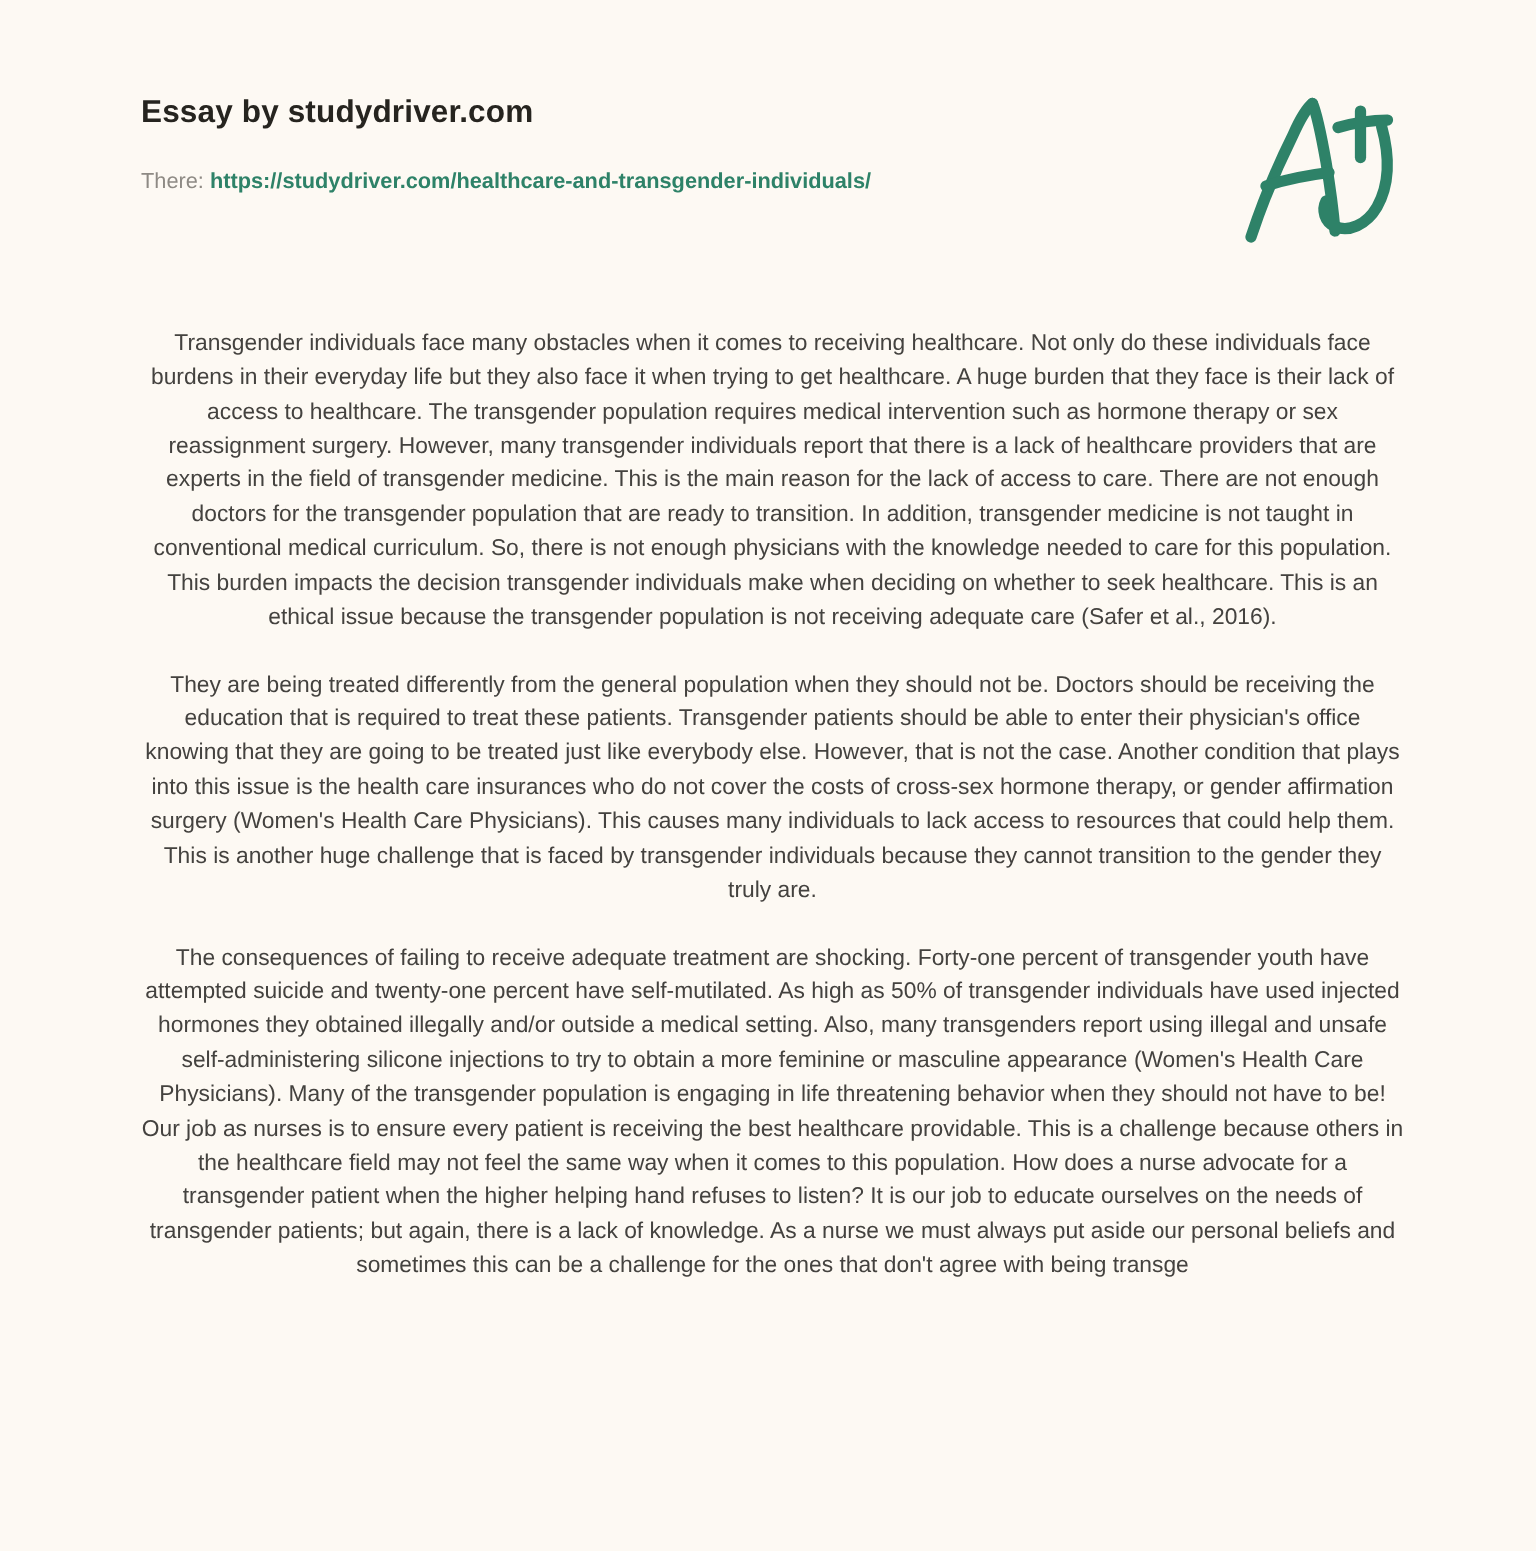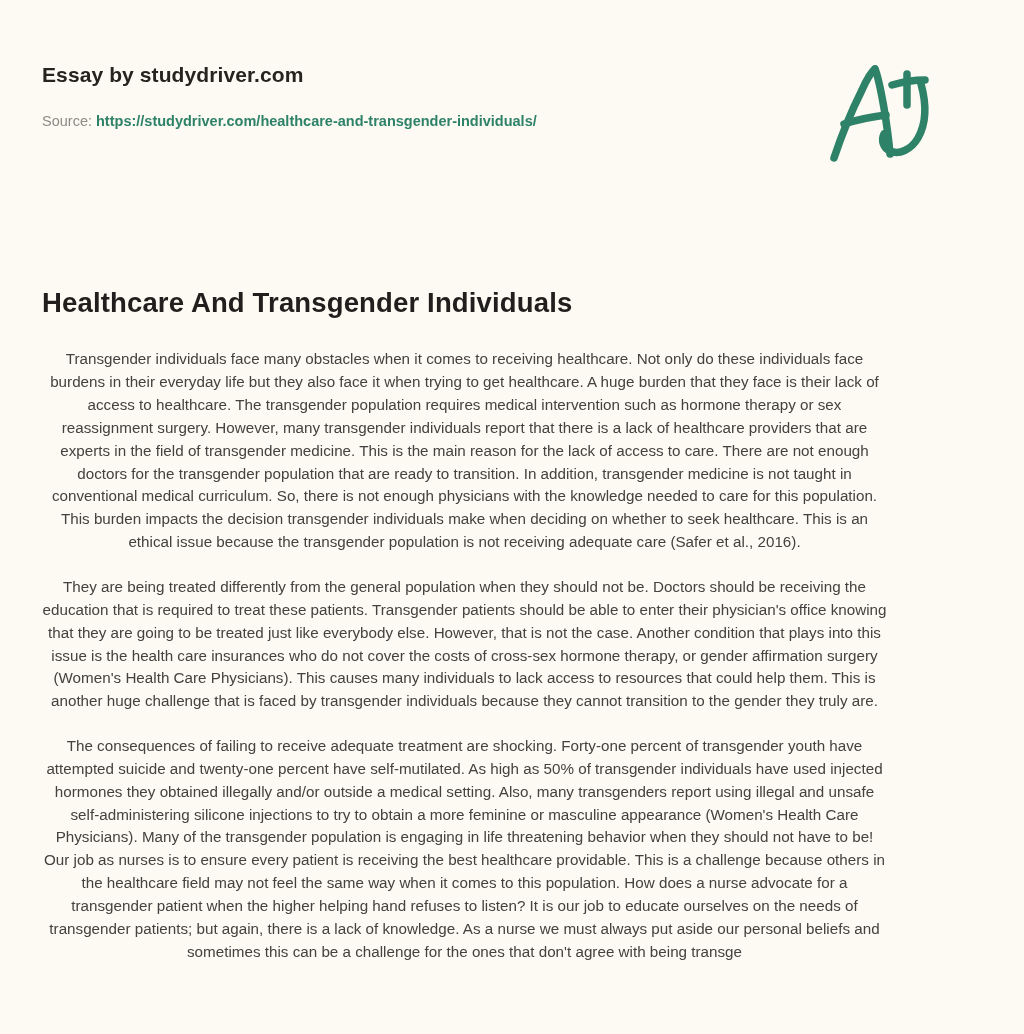--- a/index.html
+++ b/index.html
@@ -15,21 +15,21 @@
     overflow: hidden;
     position: relative;
     color: #3b3a38;
   }
 
   .page {
     position: relative;
     width: 1024px;
     height: 1034px;
     box-sizing: border-box;
-    padding: 0 88px 0 42px;
+    padding: 0 88px 0 94px;
     overflow: hidden;
   }
 
   
   .header {
     position: relative;
     padding-top: 62px;
     min-height: 128px;
   }
 
@@ -103,21 +103,21 @@
 </head>
 <body>
 
 <div class="page">
 
   <div class="header">
 
     <div class="byline">Essay by studydriver.com</div>
 
     <div class="source-row">
-      <span class="source-label">Source:</span>
+      <span class="source-label">There:</span>
       <span class="source-url">https://studydriver.com/healthcare-and-transgender-individuals/</span>
     </div>
 
     <div class="logo">
       <svg viewBox="0 0 120 108" xmlns="http://www.w3.org/2000/svg" fill="none" stroke="#2e8268" stroke-width="7.5" stroke-linecap="round" stroke-linejoin="round">
 
         <path d="M14 100 C 21 79, 31 54, 42 32 C 46 23, 50 15, 55 11"></path>
 
         <path d="M55 11 C 58 18, 61 33, 64 50 C 67 68, 69 84, 70 96"></path>
 
@@ -126,21 +126,20 @@
         <path d="M87 16 C 87 27, 87 38, 87 47"></path>
 
         <path d="M72 27 C 82 24, 94 22, 105 22"></path>
 
         <path d="M101 26 C 106 44, 107 64, 98 80 C 91 92, 79 97, 70 93 C 63 90, 61 82, 64 76"></path>
       </svg>
     </div>
 
   </div>
 
-  <h1 class="doc-title">Healthcare And Transgender Individuals</h1>
 
   <div class="doc-body">
     <p>Transgender individuals face many obstacles when it comes to receiving healthcare. Not only do these individuals face burdens in their everyday life but they also face it when trying to get healthcare. A huge burden that they face is their lack of access to healthcare. The transgender population requires medical intervention such as hormone therapy or sex reassignment surgery. However, many transgender individuals report that there is a lack of healthcare providers that are experts in the field of transgender medicine. This is the main reason for the lack of access to care. There are not enough doctors for the transgender population that are ready to transition. In addition, transgender medicine is not taught in conventional medical curriculum. So, there is not enough physicians with the knowledge needed to care for this population. This burden impacts the decision transgender individuals make when deciding on whether to seek healthcare. This is an ethical issue because the transgender population is not receiving adequate care (Safer et al., 2016).</p>
     <p>They are being treated differently from the general population when they should not be. Doctors should be receiving the education that is required to treat these patients. Transgender patients should be able to enter their physician's office knowing that they are going to be treated just like everybody else. However, that is not the case. Another condition that plays into this issue is the health care insurances who do not cover the costs of cross-sex hormone therapy, or gender affirmation surgery (Women's Health Care Physicians). This causes many individuals to lack access to resources that could help them. This is another huge challenge that is faced by transgender individuals because they cannot transition to the gender they truly are.</p>
     <p>The consequences of failing to receive adequate treatment are shocking. Forty-one percent of transgender youth have attempted suicide and twenty-one percent have self-mutilated. As high as 50% of transgender individuals have used injected hormones they obtained illegally and/or outside a medical setting. Also, many transgenders report using illegal and unsafe self-administering silicone injections to try to obtain a more feminine or masculine appearance (Women's Health Care Physicians). Many of the transgender population is engaging in life threatening behavior when they should not have to be! Our job as nurses is to ensure every patient is receiving the best healthcare providable. This is a challenge because others in the healthcare field may not feel the same way when it comes to this population. How does a nurse advocate for a transgender patient when the higher helping hand refuses to listen? It is our job to educate ourselves on the needs of transgender patients; but again, there is a lack of knowledge. As a nurse we must always put aside our personal beliefs and sometimes this can be a challenge for the ones that don't agree with being transge</p>
   </div>
 
 </div>
 
 </body></html>

